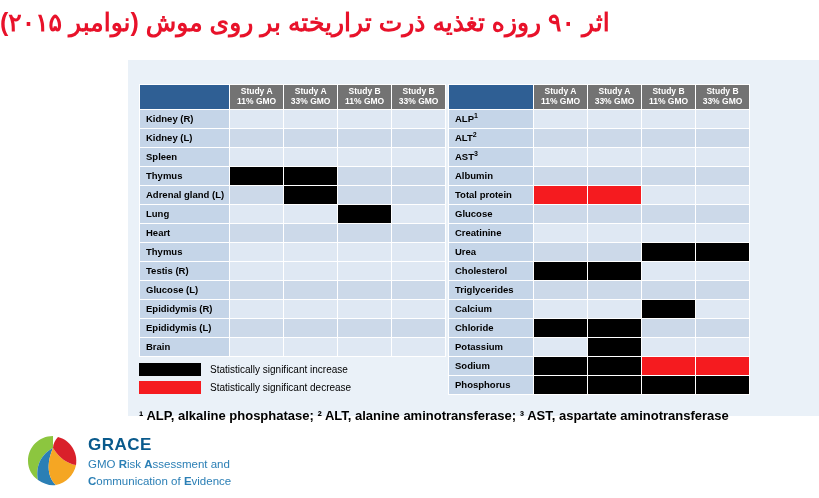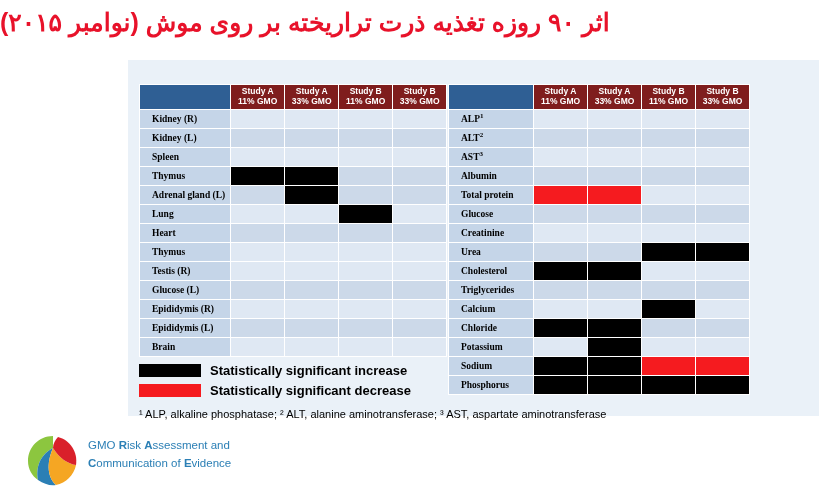--- a/index.html
+++ b/index.html
@@ -65,42 +65,41 @@
     top: 84px;
   }
   table.matrix th.corner {
     background: #2f5f94;
     width: 84px;
     height: 22px;
     padding: 0;
     border: 1px solid #ffffff;
   }
   table.matrix th.colhead {
-    background: #7f1d1d;
+    background: #737373;
     color: #ffffff;
     font-size: 8.5px;
     font-weight: bold;
     width: 51px;
     padding: 2px 1px;
     border: 1px solid #ffffff;
     line-height: 1.15;
     text-align: center;
     white-space: nowrap;
   }
   table.matrix td.rowlabel {
     background: #c5d5e8;
     color: #000000;
     font-size: 9.5px;
     font-weight: bold;
-    padding: 1px 5px 1px 12px;
+    padding: 1px 5px 1px 6px;
     height: 16px;
     border: 1px solid #ffffff;
     white-space: nowrap;
     text-align: left;
-    font-family: Liberation Serif, serif;
   }
   table.matrix td.cell {
     width: 51px;
     height: 16px;
     padding: 0;
     border: 1px solid #ffffff;
   }
   td.cell.none { background: #dfe8f3; }
   td.cell.none.alt { background: #ccd9e9; }
   td.cell.inc { background: #000000; }
@@ -120,28 +119,28 @@
     align-items: center;
     margin-bottom: 5px;
   }
   .legend-swatch {
     width: 62px;
     height: 13px;
     margin-right: 9px;
   }
   .legend-swatch.inc { background: #000000; }
   .legend-swatch.dec { background: #f51b1f; }
-  .legend-label { font-weight: bold; font-size: 13px; }
+  .legend-label { font-weight: normal; font-size: 10px; }
 
   .footnote {
     position: absolute;
     left: 139px;
     top: 408px;
-    font-size: 11px;
-    font-weight: normal;
+    font-size: 13px;
+    font-weight: bold;
     color: #000000;
     white-space: nowrap;
   }
 
   
   .logo-wrap {
     position: absolute;
     left: 26px;
     top: 434px;
     width: 300px;
@@ -447,20 +446,21 @@
   <div class="logo-wrap">
     <div class="logo-mark">
       <svg viewBox="0 0 54 54" width="54" height="54" aria-hidden="true">
         <path d="M27 2 C13 2 2 13 2 27 C2 35 6 42 12 46 C10 36 12 22 27 14 Z" fill="#8cc63f"></path>
         <path d="M12 46 C18 50 24 52 30 51 C22 44 20 30 27 14 C12 22 10 36 12 46 Z" fill="#2b7fb5"></path>
         <path d="M27 14 C20 30 22 44 30 51 C40 49 48 41 50 31 C42 30 33 24 27 14 Z" fill="#f5a623"></path>
         <path d="M27 14 C33 24 42 30 50 31 C52 18 44 6 32 3 C29 6 27 10 27 14 Z" fill="#d9202a"></path>
       </svg>
     </div>
     <div class="logo-text">
+      <div class="logo-title">GRACE</div>
       <div class="logo-sub">
         <span>GMO </span><b>R</b><span>isk </span><b>A</b><span>ssessment and</span>
       </div>
       <div class="logo-sub">
         <b>C</b><span>ommunication of </span><b>E</b><span>vidence</span>
       </div>
     </div>
   </div>
 
 </div>

